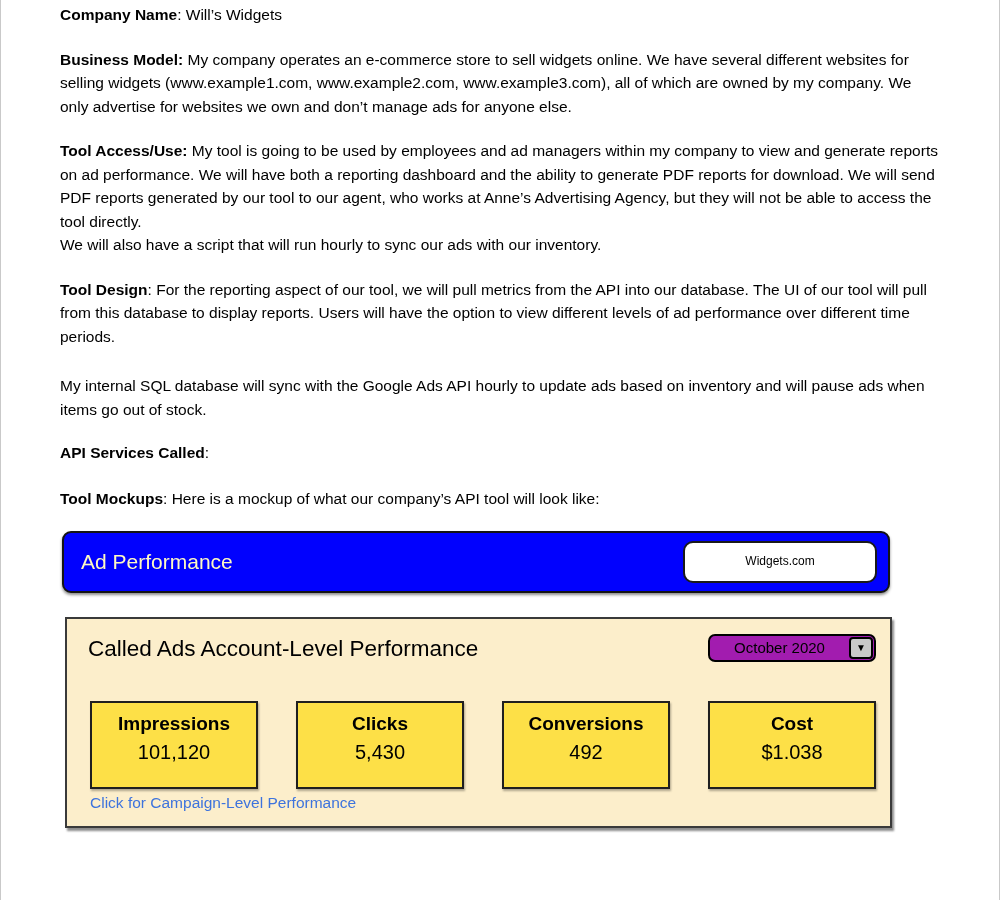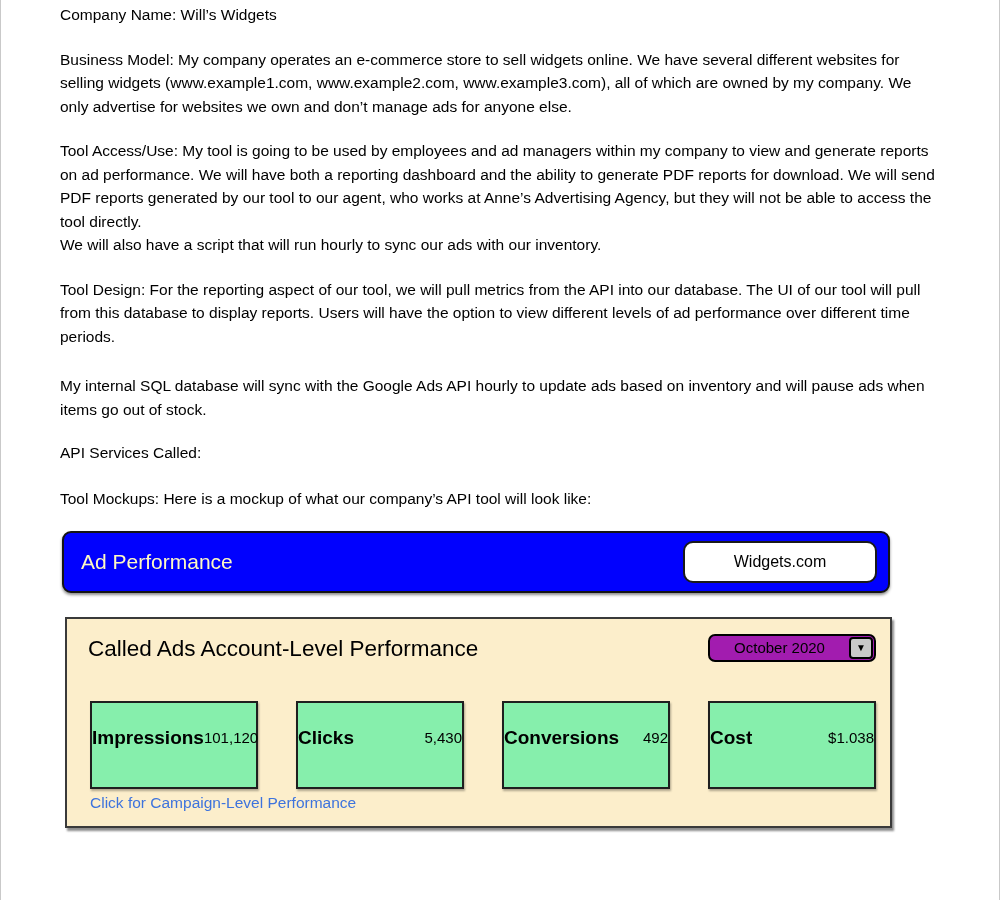--- a/index.html
+++ b/index.html
@@ -16,21 +16,21 @@
     padding:3px 59px 0 59px;
     overflow:hidden;
   }
   .doc-text { font-size:15.5px; line-height:23.5px; }
   p { margin:0; }
   .para { margin-top:21px; }
   .para-first { margin-top:0; }
   .para-sql { margin-top:26px; }
   .para-api { margin-top:20px; }
   .para-mockups { margin-top:22px; }
-  b, .bold { font-weight:normal; }
+  b, .bold { font-weight:bold; }
   .prewrap { white-space:pre-line; }
   a.doc-link { color:#1155cc; text-decoration:underline; cursor:pointer; }
   ul.api-list { margin:0; padding:0 0 0 60px; list-style-type:disc; }
   ul.api-list li { line-height:23.5px; padding-left:4px; }
 
   
   .mock-header {
     box-sizing:border-box;
     margin:21px 0 0 2px;
     width:828px; height:62px;
@@ -42,21 +42,21 @@
     padding:0 11px 0 17px;
   }
   .mock-header-title { color:#fef9c3; font-size:21px; }
   .widgets-btn {
     box-sizing:border-box;
     background:#ffffff;
     border:2px solid #1a1a1a;
     border-radius:10px;
     width:194px; height:42px;
     display:flex; align-items:center; justify-content:center;
-    font-size:16px; color:#000; cursor:pointer;
+    font-size:12px; color:#000; cursor:pointer;
     font-family:"Liberation Sans", sans-serif;
   }
 
   
   .mock-panel {
     box-sizing:border-box;
     margin:24px 0 0 5px;
     width:827px; height:211px;
     background:#fceecb;
     border:2px solid #3a3a3a;
@@ -81,28 +81,28 @@
     background:#c9c9c9;
     border:2px solid #000;
     border-radius:4px;
     display:flex; align-items:center; justify-content:center;
     font-size:10px; color:#000; cursor:pointer;
   }
   .cards { margin-top:39px; display:flex; justify-content:space-between; width:786px; margin-left:2px; }
   .metric-card {
     box-sizing:border-box;
     width:168px; height:88px;
-    background:#86efac;
+    background:#fde047;
     border:2px solid #1f1f1f;
     box-shadow:1px 2px 2px rgba(0,0,0,0.3);
-    display:flex; flex-direction:row; align-items:center; justify-content:space-between;
+    display:flex; flex-direction:column; align-items:center; justify-content:space-between;
     padding:9px 0 23px 0;
   }
   .metric-label { font-weight:bold; font-size:19px; }
-  .metric-value { font-size:15px;text-align:center; }
+  .metric-value { font-size:20px;text-align:center; }
   .campaign-link {
     display:inline-block;
     margin:2px 0 0 2px;
     font-size:15.5px;
     color:#3d73dd;
     cursor:pointer;
   }
 </style>
 </head>
 <body>

